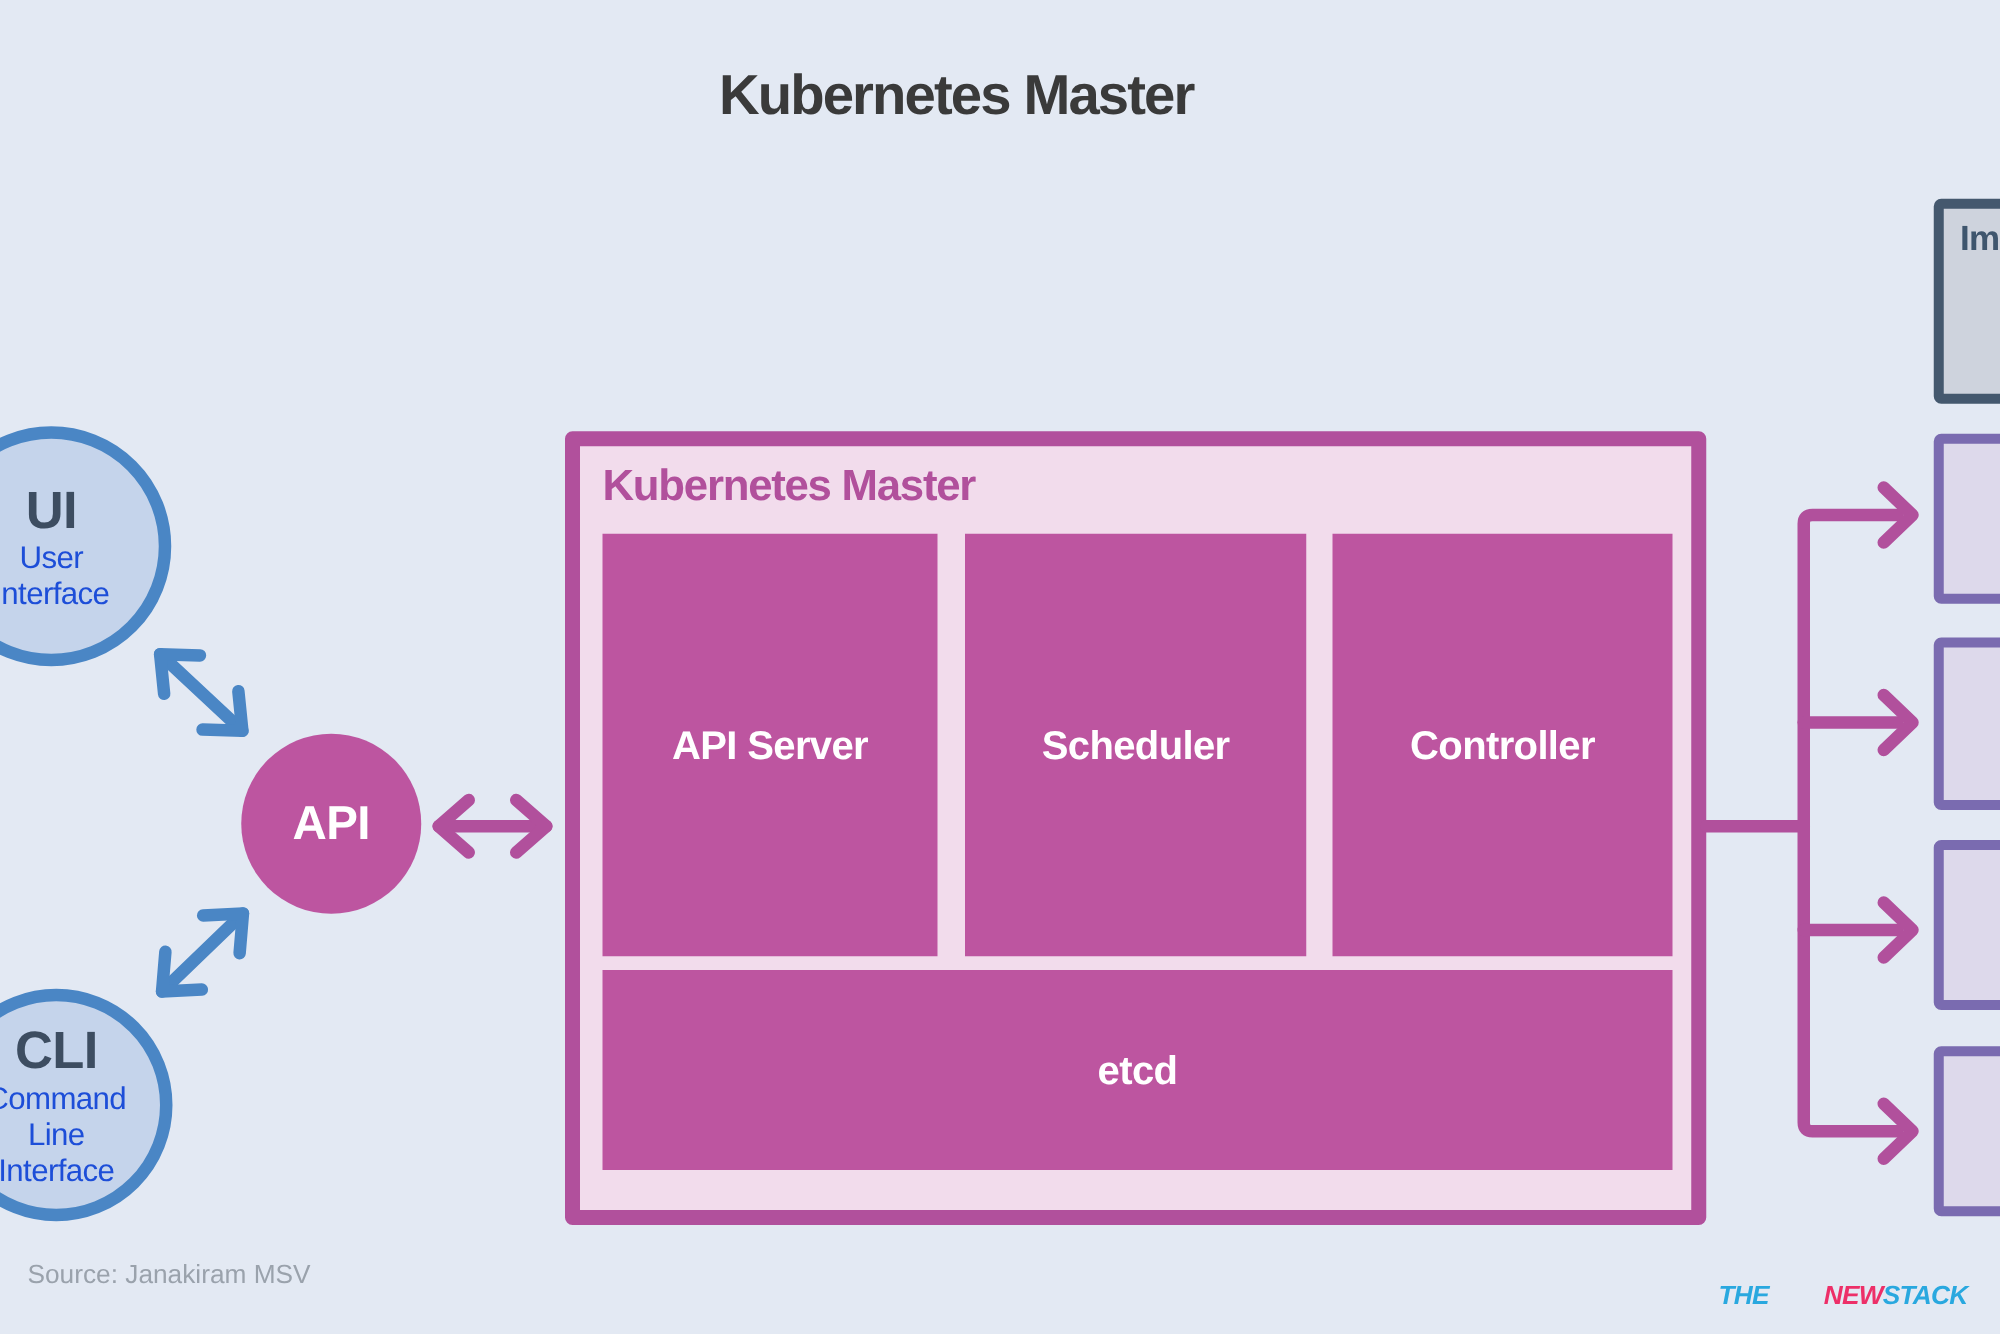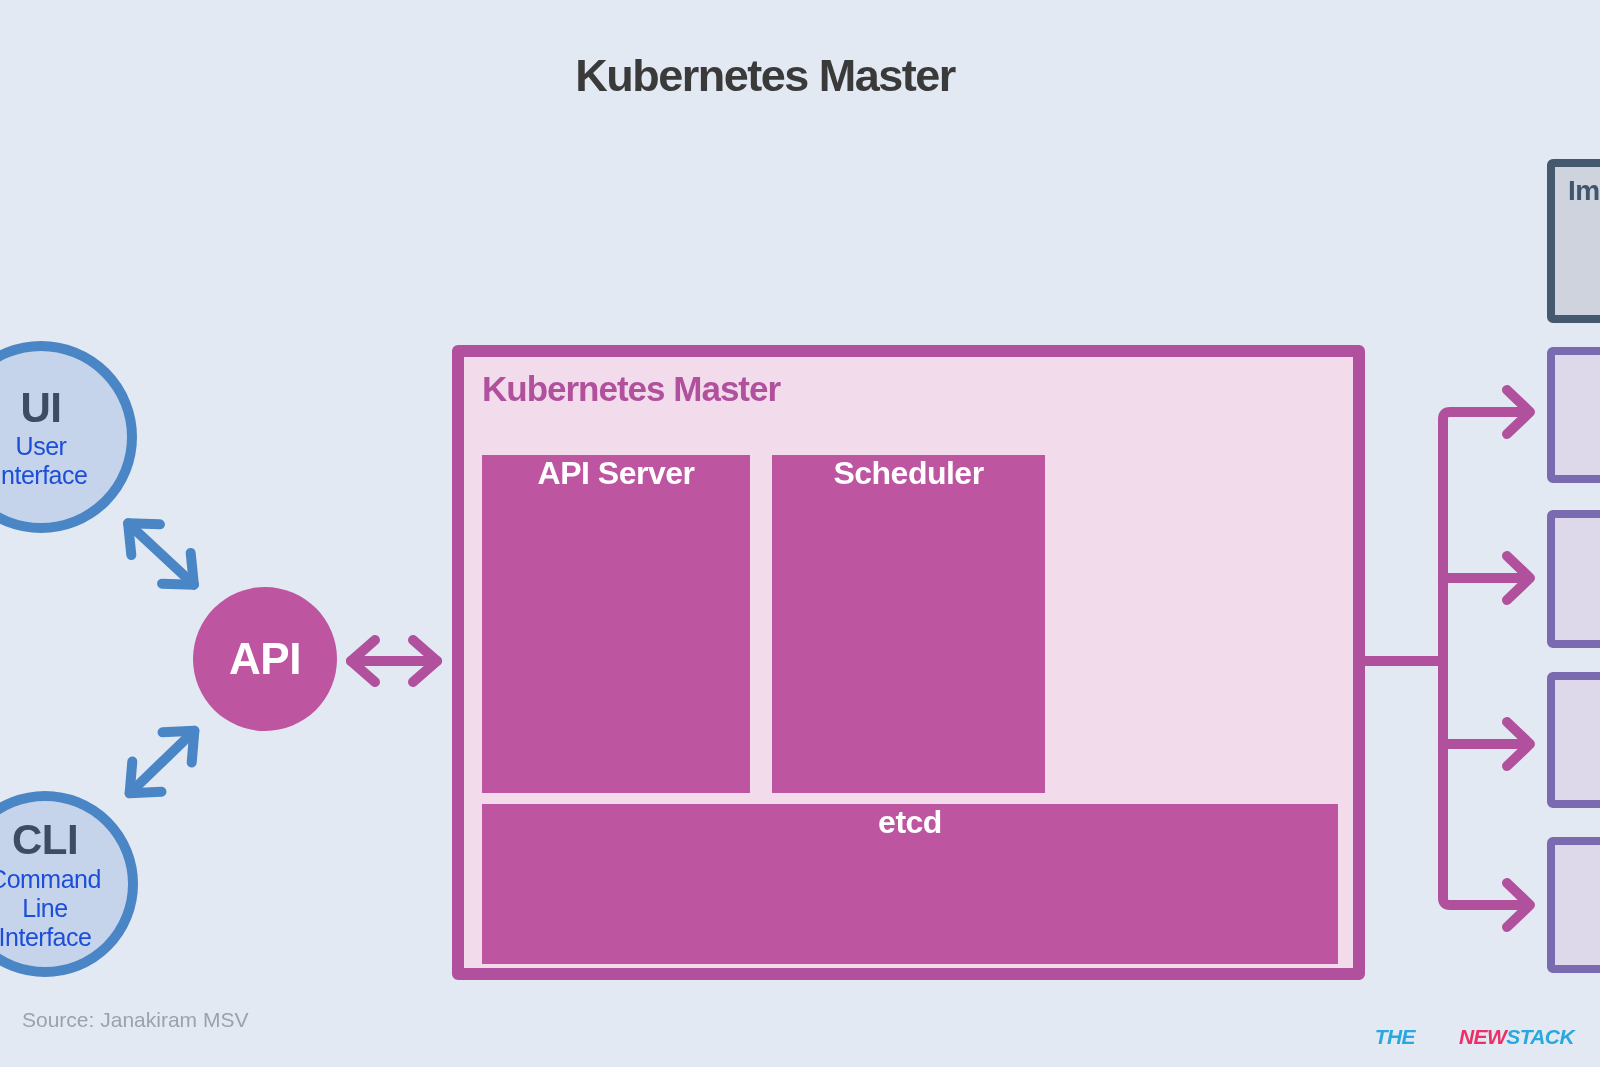--- a/index.html
+++ b/index.html
@@ -22,36 +22,36 @@
     display: flex; flex-direction: column;
     align-items: center; justify-content: center;
     text-align: center;
   }
   .circle.blue { background: #c5d4eb; border: 10px solid #4a86c5; }
   #ui-circle  { left: -55px; top: 341px; width: 192px; height: 192px; }
   #cli-circle { left: -48px; top: 791px; width: 186px; height: 186px; }
   .abbr { font-size: 42px; font-weight: bold; color: #3d4d61; letter-spacing: -0.5px; line-height: 1.15; }
   .circle .line { font-size: 25px; color: #1d4ed8; letter-spacing: -0.5px; line-height: 1.16; white-space: nowrap; }
   #api-circle { left: 193px; top: 587px; width: 144px; height: 144px; background: #bd55a0; }
-  #api-circle .api-label { color: #ffffff; font-weight: bold; font-size: 44px; letter-spacing: -0.5px; }
+  #api-circle .api-label { color: #ffffff; font-weight: bold; font-size: 38px; letter-spacing: -0.5px; }
 
   
   .master {
     position: absolute; left: 452px; top: 345px; width: 913px; height: 635px;
     background: #f2dcec; border: 12px solid #b1509c; border-radius: 6px;
   }
   .master-label {
     position: absolute; left: 18px; top: 12px;
     font-size: 35px; font-weight: bold; letter-spacing: -1px; color: #b1509c;
     white-space: nowrap;
   }
   .comp {
     position: absolute; background: #bd55a0;
-    display: flex; align-items: flex-start; justify-content: center;
-    color: #ffffff; font-weight: bold; font-size: 32px; letter-spacing: -0.5px; margin-top: 28px;
+    display: flex; align-items: center; justify-content: center;
+    color: #ffffff; font-weight: bold; font-size: 32px; letter-spacing: -0.5px;
   }
   #comp-api   { left: 18px;  top: 70px;  width: 268px; height: 338px; }
   #comp-sched { left: 308px; top: 70px;  width: 273px; height: 338px; }
   #comp-ctrl  { left: 602px; top: 70px;  width: 272px; height: 338px; }
   #etcd-box   { left: 18px;  top: 419px; width: 856px; height: 160px; }
 
   
   .rnode {
     position: absolute; left: 1547px; width: 92px;
     background: #ddd9eb; border: 8px solid #7a6bb0; border-radius: 6px;
@@ -104,20 +104,23 @@
 </div>
 
 <div class="master">
   <div class="master-label">Kubernetes Master</div>
   <div class="comp" id="comp-api">
     <span>API Server</span>
   </div>
   <div class="comp" id="comp-sched">
     <span>Scheduler</span>
   </div>
+  <div class="comp" id="comp-ctrl">
+    <span>Controller</span>
+  </div>
   <div class="comp" id="etcd-box">
     <span>etcd</span>
   </div>
 </div>
 
 <div class="registry">
   <span>Im</span>
 </div>
 
 <div class="rnode" id="rnode-1"></div>

